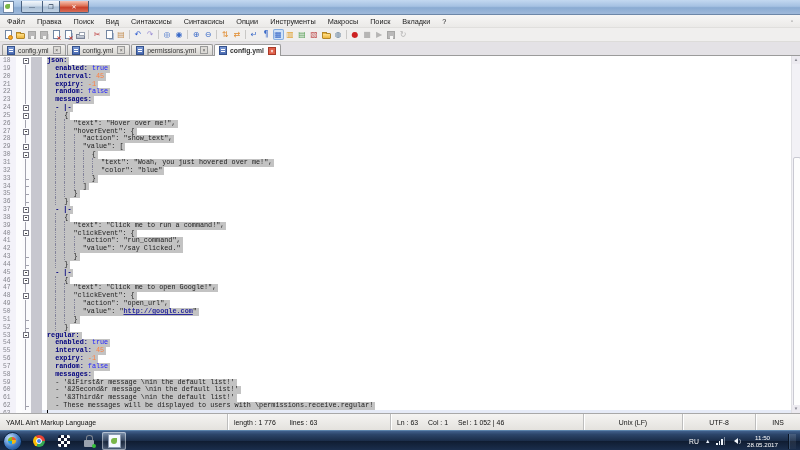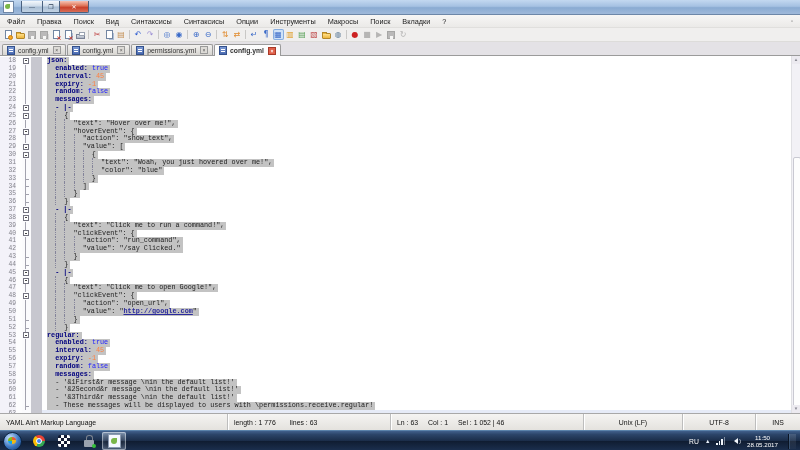--- a/index.html
+++ b/index.html
@@ -70,21 +70,21 @@
   .tabicon { width:6px; height:7px; background:linear-gradient(#7d9bd6,#4a6ab0); border:1px solid #33508c;
     margin-right:3px; position:relative; flex:none; }
   .tabicon::after { content:""; position:absolute; left:1px; right:1px; top:2px; height:1px;
     background:#fff; box-shadow:0 2px 0 #fff; }
   .tx { margin-left:4px; width:6px; height:6px; font-size:5px; line-height:6px; text-align:center;
     background:#dddbd7; border:1px solid #9a9a9a; color:#555; flex:none; }
   .tab.active .tx { background:#e0604a; border-color:#a83a28; color:#fff; }
 
   
   .editor { flex:1; background:#fff; position:relative; overflow:hidden; }
-  .lines { position:absolute; left:0; top:1px; right:8px;text-align:right; }
+  .lines { position:absolute; left:0; top:1px; right:8px; }
   .line { display:flex; height:7.85px; align-items:stretch; }
   .ln { width:13px; flex:none; padding-left:3px; background:#f3f2f9; color:#84848c;
     font:6.3px/7.85px "Liberation Mono",monospace; }
   .sp2 { width:6px; flex:none; background:#fdfdfe; }
   .fm { width:9px; flex:none; position:relative; background:#fbfbfd; }
   .fbox { position:absolute; left:1px; top:50%; margin-top:-3px; width:6px; height:6px;
     border:1px solid #737380; background:#fff; box-sizing:border-box; }
   .fbox::after { content:""; position:absolute; left:1px; top:1.5px; width:2px; height:1px; background:#444; }
   .fline { position:absolute; left:3px; top:0; bottom:0; width:1px; background:#a2a2ae; }
   .ftick { position:absolute; left:4px; top:50%; width:3px; height:1px; background:#a2a2ae; }

